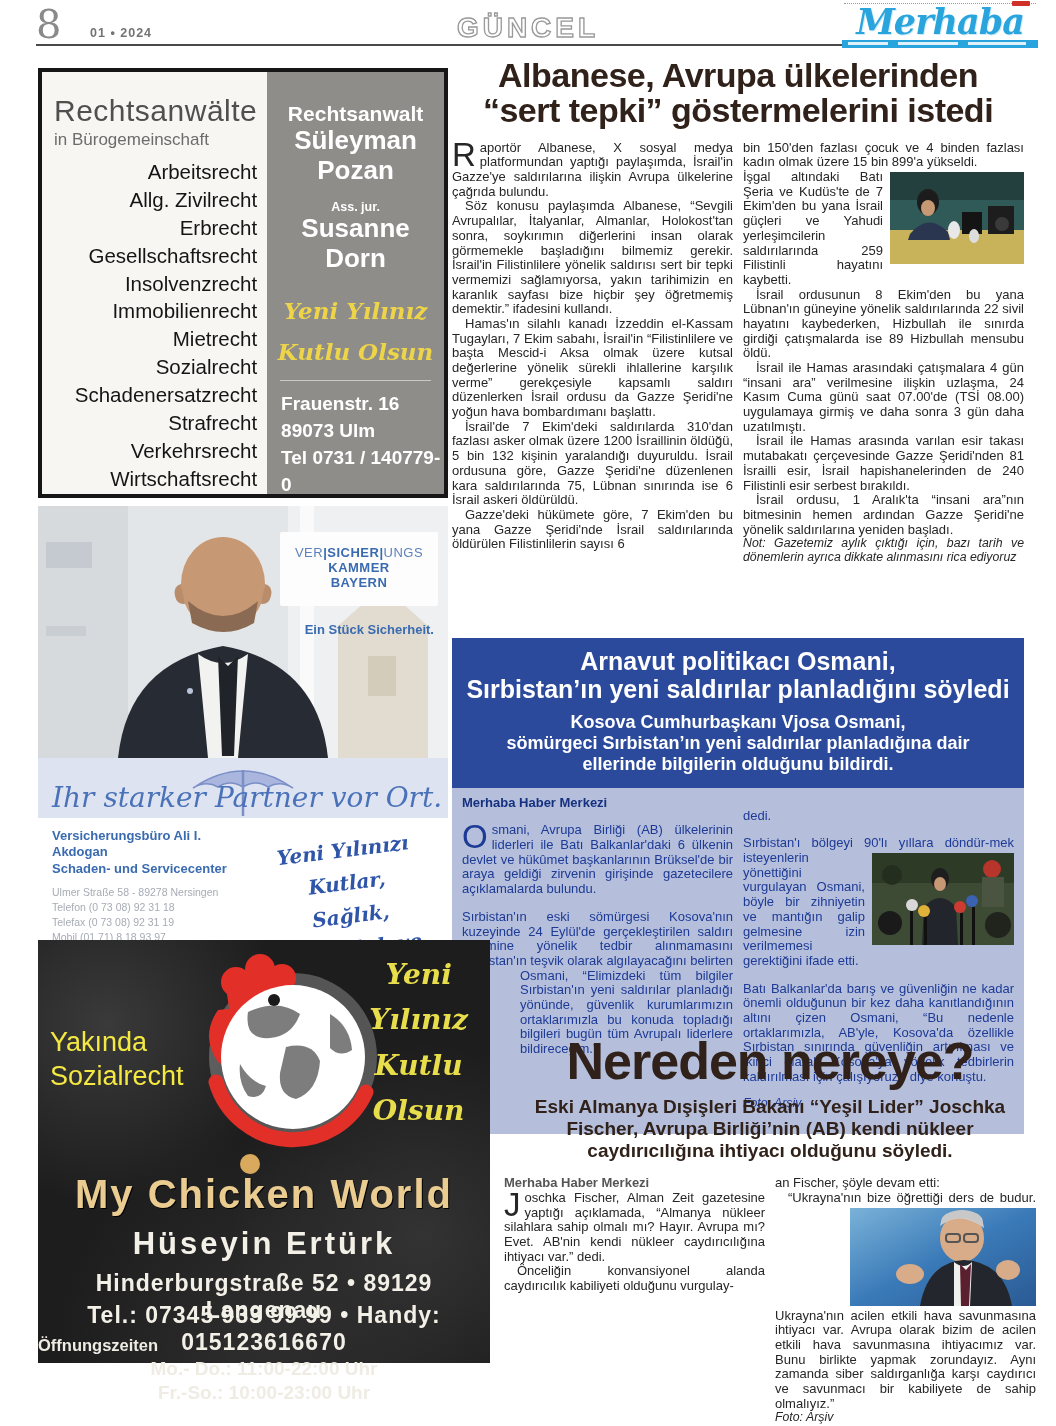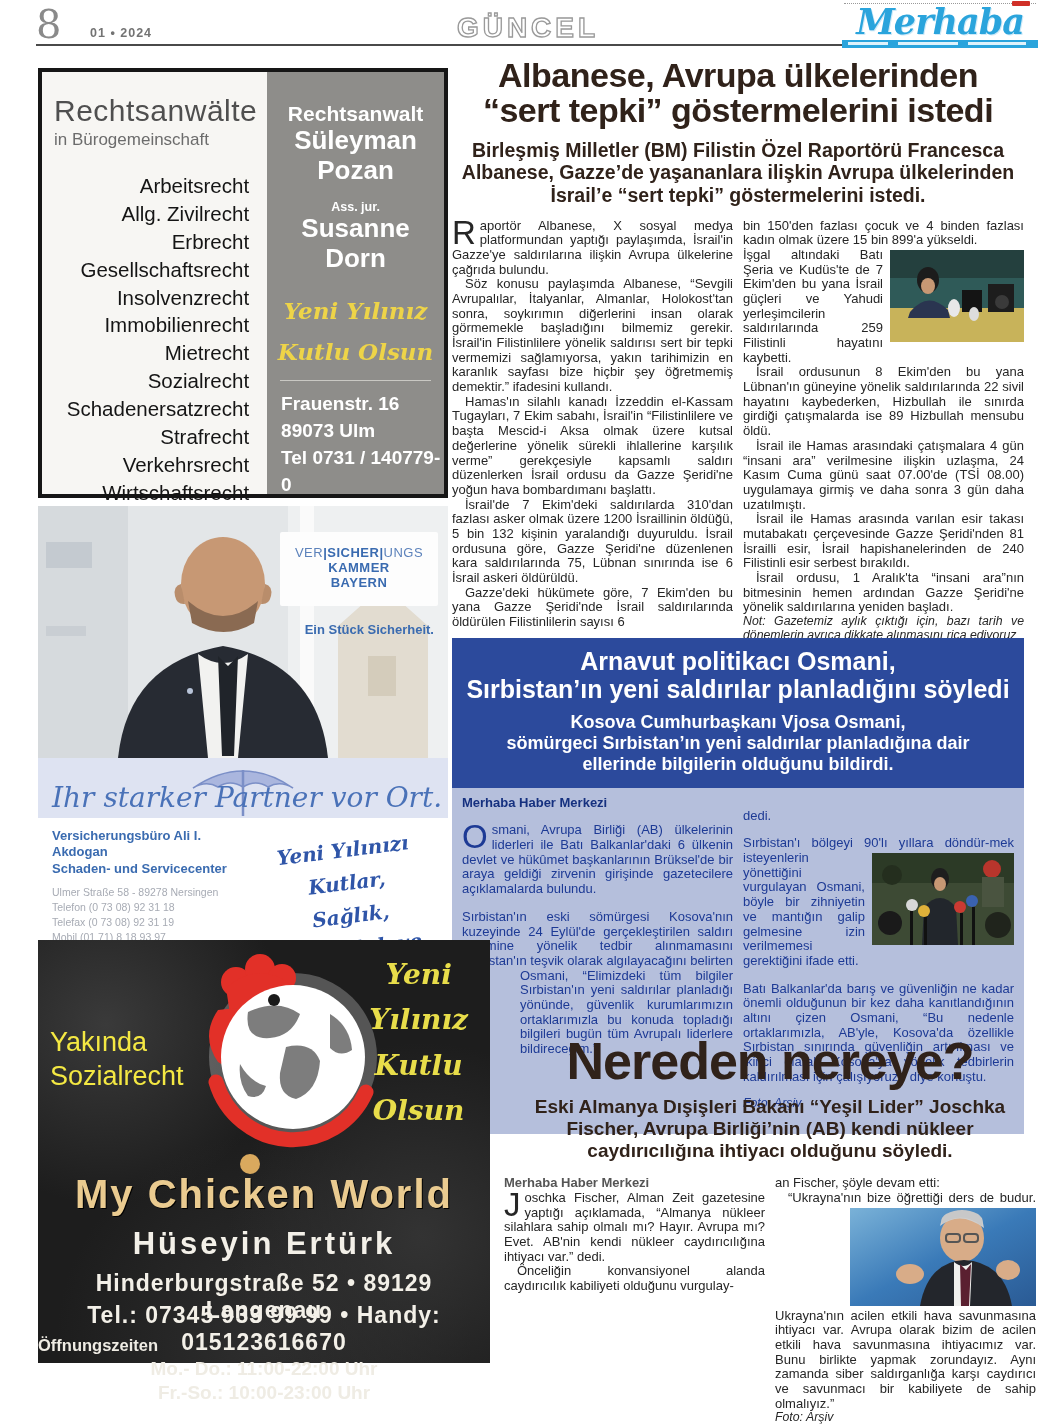--- a/index.html
+++ b/index.html
@@ -19,24 +19,24 @@
   .brand-redmark{position:absolute;right:6px;top:-3px;width:18px;height:5px;background:#d03028;border-radius:1px;}
   .brand-name{font-family:"DejaVu Serif",serif;font-style:italic;font-weight:bold;
               font-size:35px;color:#2aa4dc;line-height:1.0;letter-spacing:-1px;
               text-shadow:1px 1px 0 #cfeaf8;}
   .brand-bar{height:8px;background:#2aa4dc;margin:1px 2px 0 2px;position:relative;}
   .brand-bar i{position:absolute;top:2px;height:3px;background:#dff2fb;display:block;}
 
   
   .law-ad{position:absolute;left:38px;top:68px;width:410px;height:430px;border:4px solid #161616;
           display:flex;box-sizing:border-box;}
-  .law-left{width:56%;background:#f7f6f3;padding:22px 18px 0 12px;box-sizing:border-box;}
+  .law-left{width:56%;background:#f7f6f3;padding:22px 10px 0 12px;box-sizing:border-box;}
   .law-title{font-size:30px;color:#4f4f4f;letter-spacing:0.5px;}
   .law-sub{font-size:17px;color:#6c6c6c;margin-top:2px;}
-  .law-list{margin-top:22px;text-align:right;font-size:20.5px;color:#151515;line-height:1.36;}
+  .law-list{margin-top:8px;text-align:right;font-size:20.5px;color:#151515;line-height:1.36;}
   .law-right{width:44%;background:#8e8d8a;color:#fff;text-align:center;padding-top:30px;box-sizing:border-box;}
   .law-role{font-size:21px;font-weight:bold;}
   .law-name{font-size:26px;font-weight:bold;line-height:1.15;}
   .law-role2{font-size:12.5px;font-weight:bold;margin-top:14px;}
   .law-greet{margin-top:16px;font-family:"DejaVu Serif",serif;font-style:italic;font-weight:bold;
              color:#eed448;font-size:23px;line-height:1.8;}
   .law-div{border-top:1px solid #c9c8c3;width:85%;margin:8px auto 10px auto;}
   .law-addr{text-align:left;padding-left:14px;font-size:19px;font-weight:bold;line-height:1.42;}
 
   
@@ -283,21 +283,20 @@
     <div class="chick-hours-t">Öffnungszeiten</div>
     <div class="chick-h1">Mo.- Do.: 11:00-22:00 Uhr</div>
     <div class="chick-h2">Fr.-So.: 10:00-23:00 Uhr</div>
   </div>
 
   <div class="albanese">
     <div class="headline brown">
       <span>Albanese, Avrupa ülkelerinden</span><br>
       <span>“sert tepki” göstermelerini istedi</span>
     </div>
-    <div class="subhead brown">Birleşmiş Milletler (BM) Filistin Özel Raportörü Francesca Albanese, Gazze’de yaşananlara ilişkin Avrupa ülkelerinden İsrail’e “sert tepki” göstermelerini istedi.</div>
     <div class="cols">
       <div class="col">
         <p class="noind"><span class="dropcap">R</span><span>aportör Albanese, X sosyal medya platformundan yaptığı paylaşımda, İsrail'in Gazze'ye saldırılarına ilişkin Avrupa ülkelerine çağrıda bulundu.</span></p>
         <p>Söz konusu paylaşımda Albanese, “Sevgili Avrupalılar, İtalyanlar, Almanlar, Holokost'tan sonra, soykırımın diğerlerini insan olarak görmemekle başladığını bilmemiz gerekir. İsrail'in Filistinlilere yönelik saldırısı sert bir tepki vermemizi sağlamıyorsa, yakın tarihimizin en karanlık sayfası bize hiçbir şey öğretmemiş demektir.” ifadesini kullandı.</p>
         <p>Hamas'ın silahlı kanadı İzzeddin el-Kassam Tugayları, 7 Ekim sabahı, İsrail'in “Filistinlilere ve başta Mescid-i Aksa olmak üzere kutsal değerlerine yönelik sürekli ihlallerine karşılık verme” gerekçesiyle kapsamlı saldırı düzenlerken İsrail ordusu da Gazze Şeridi'ne yoğun hava bombardımanı başlattı.</p>
         <p>İsrail'de 7 Ekim'deki saldırılarda 310'dan fazlası asker olmak üzere 1200 İsraillinin öldüğü, 5 bin 132 kişinin yaralandığı duyuruldu. İsrail ordusuna göre, Gazze Şeridi'ne düzenlenen kara saldırılarında 75, Lübnan sınırında ise 6 İsrail askeri öldürüldü.</p>
         <p>Gazze'deki hükümete göre, 7 Ekim'den bu yana Gazze Şeridi'nde İsrail saldırılarında öldürülen Filistinlilerin sayısı 6</p>
       </div>
       <div class="col">
         <p class="noind">bin 150'den fazlası çocuk ve 4 binden fazlası kadın olmak üzere 15 bin 899'a yükseldi.</p>

